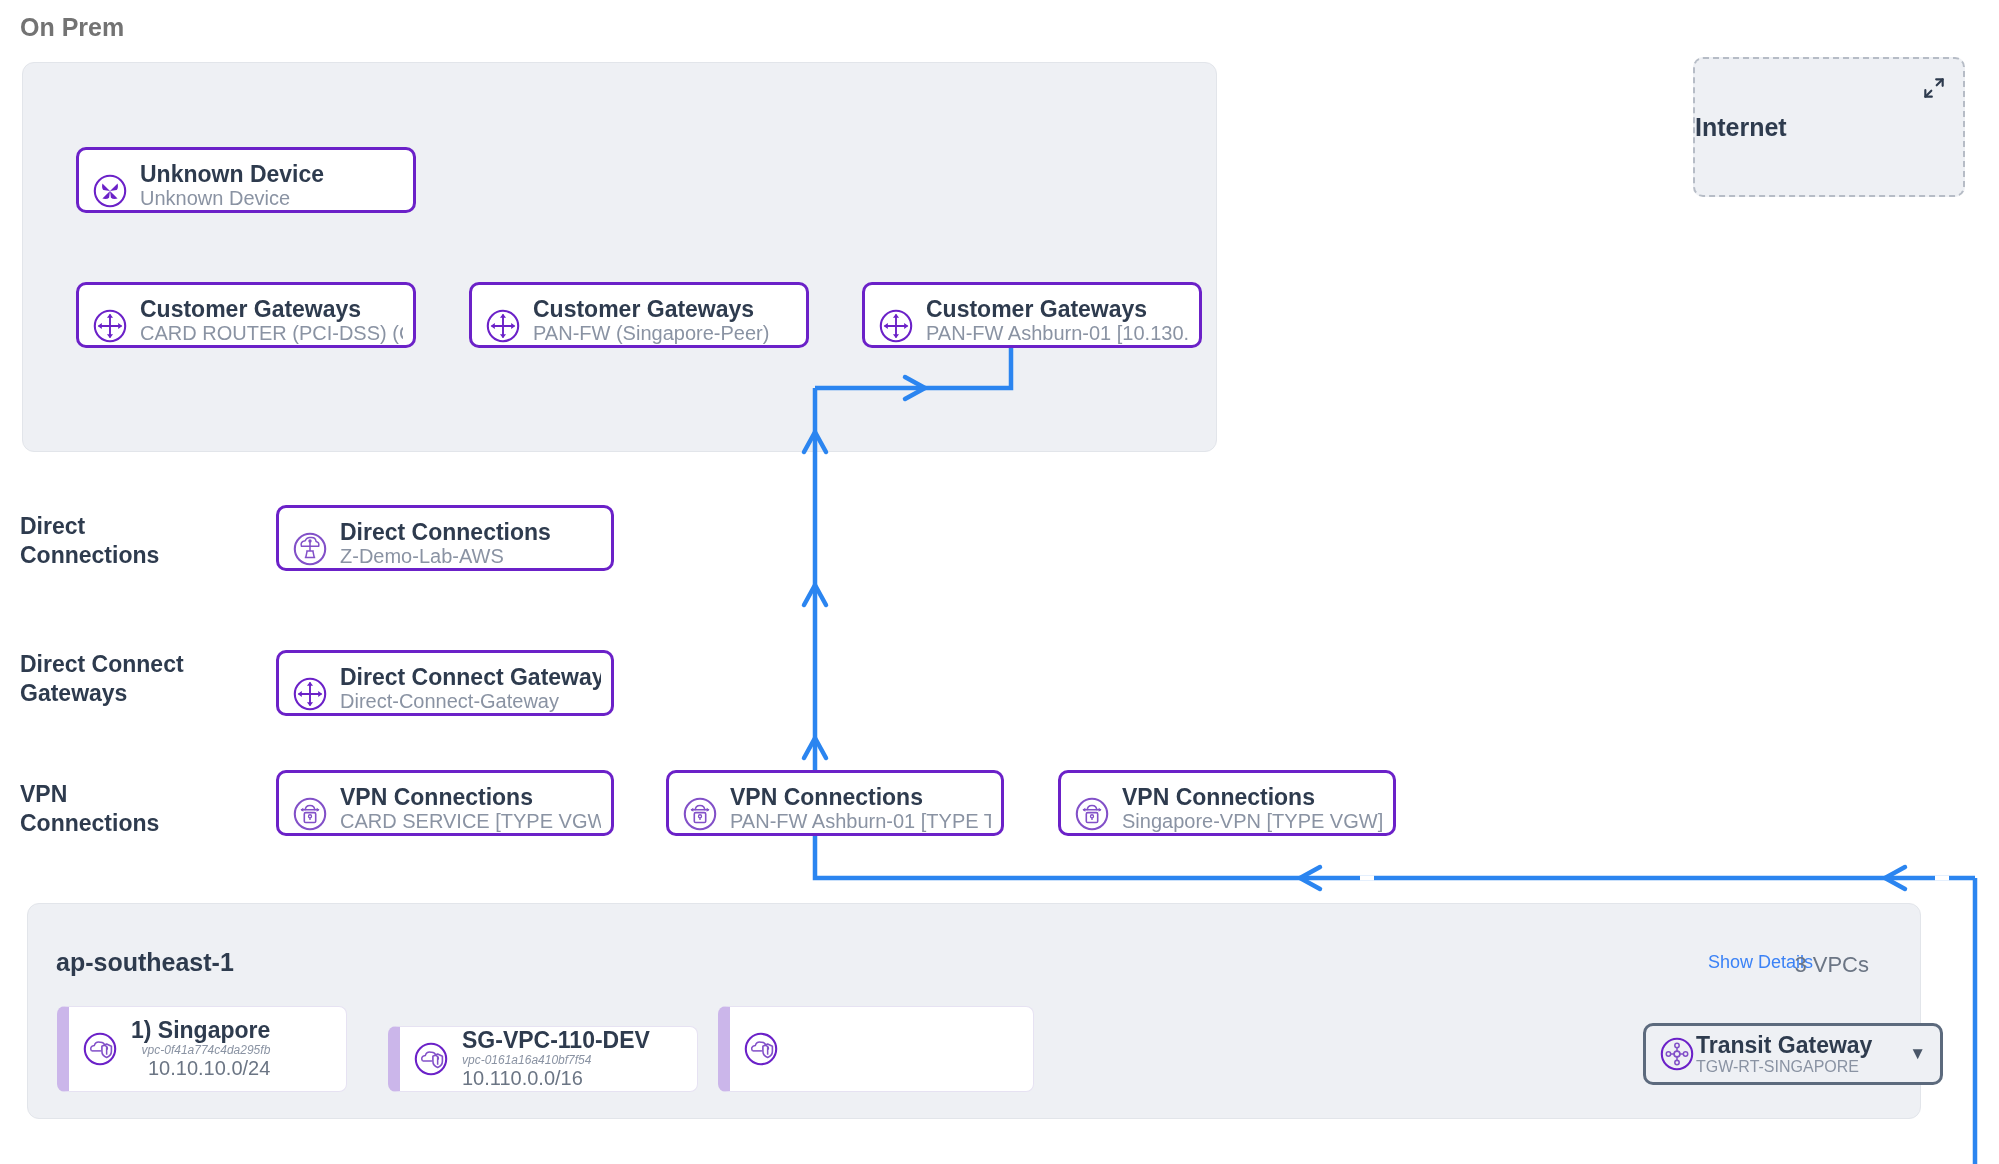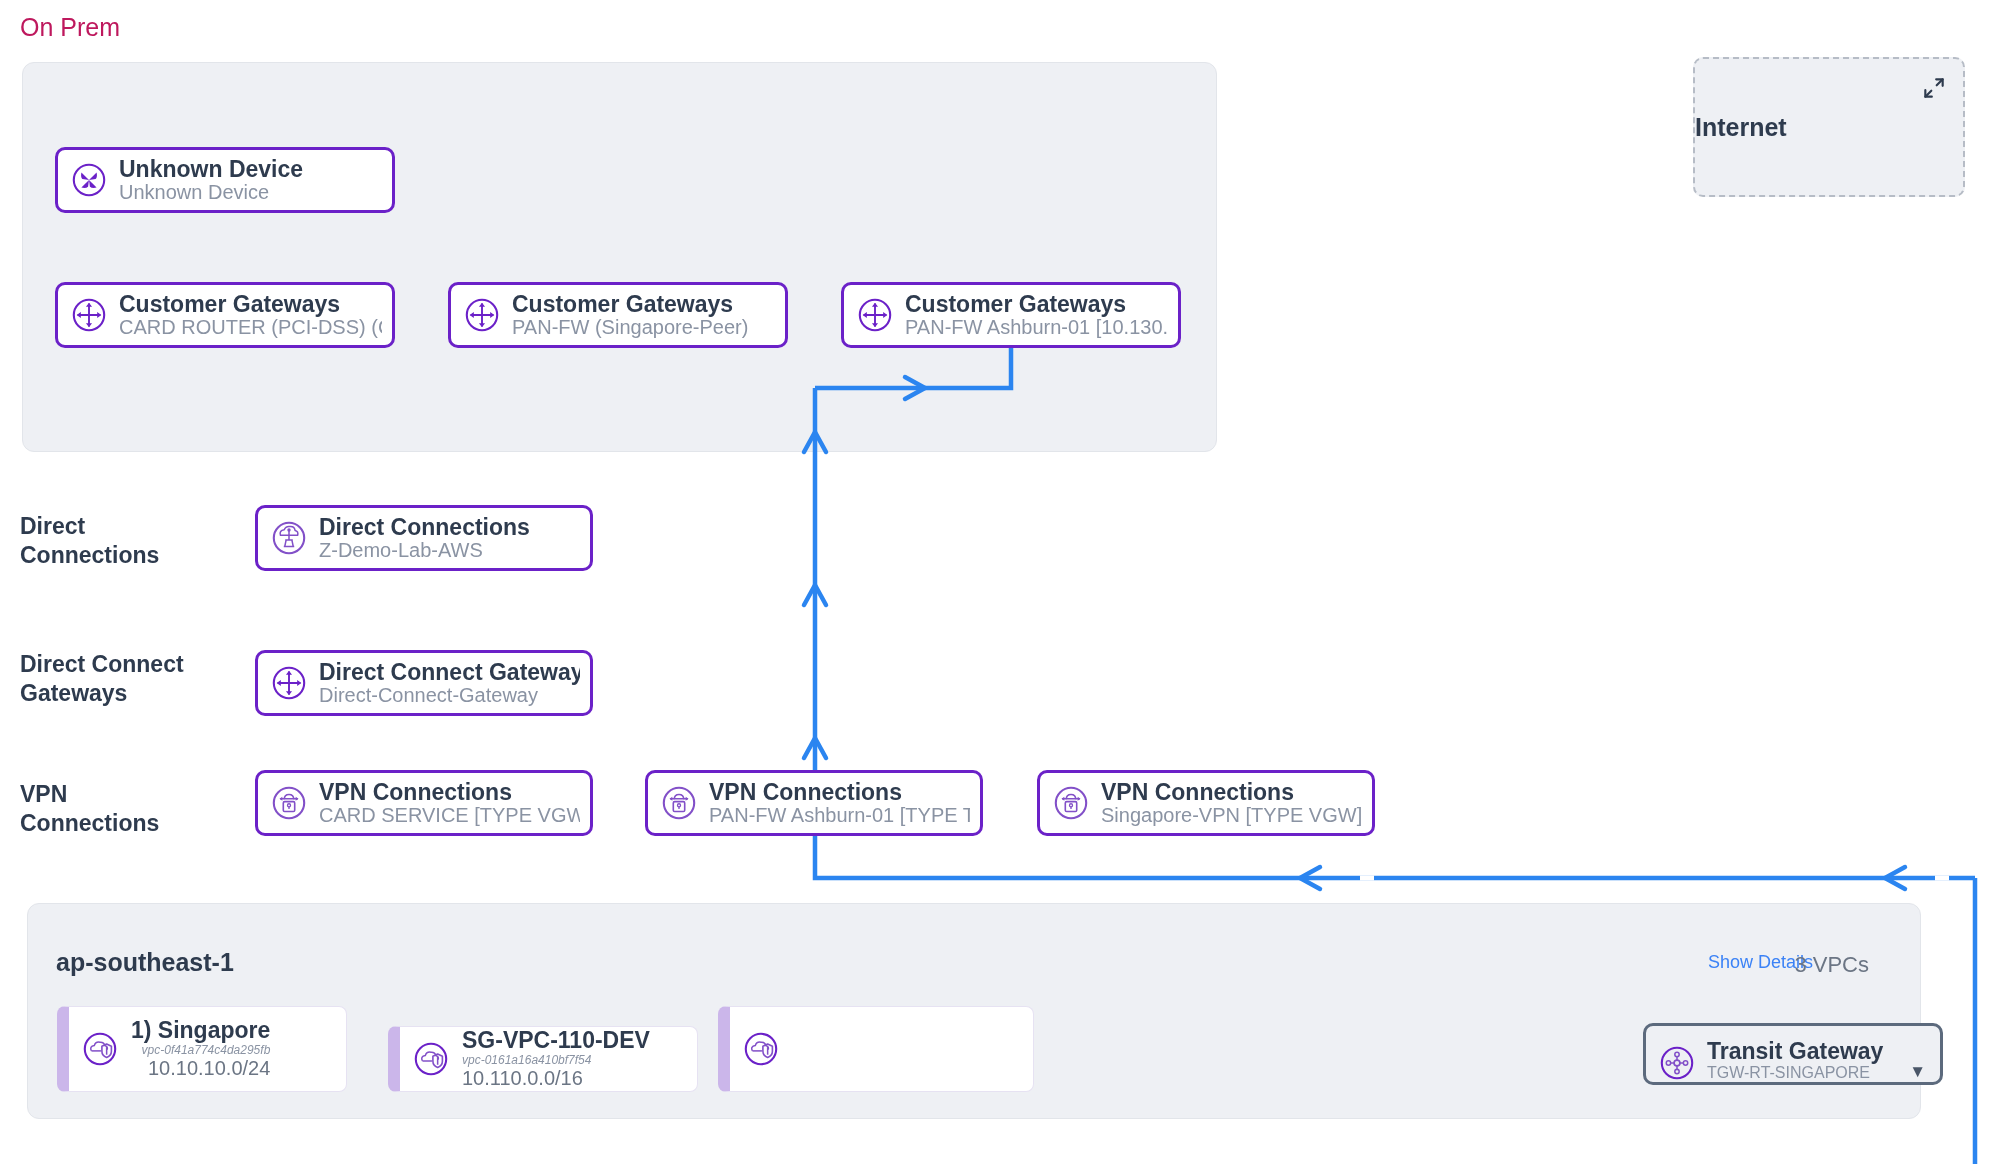--- a/index.html
+++ b/index.html
@@ -12,27 +12,28 @@
     font-family: "Liberation Sans", sans-serif;
     color: #2e3b4e;
     overflow: hidden;
   }
 
   
   .node {
     position: absolute;
     box-sizing: border-box;
     display: flex;
-    align-items: center;
+    align-items: flex-end;
     background: #ffffff;
     border: 3px solid #6b21c8;
     border-radius: 10px;
     padding: 0 10px 0 12px;
     overflow: hidden;
     gap: 11px;
+    margin-left: 21px;
   }
   .node .txt {
     overflow: hidden;
     white-space: nowrap;
     min-width: 0;
   }
   .node .t1 {
     font-size: 23px;
     font-weight: bold;
     color: #2e3b4e;
@@ -81,22 +82,22 @@
   .dashed .lbl {
     font-size: 25px;
     font-weight: bold;
     color: #2e3b4e;
   }
 
   #title-on-prem {
     position: absolute;
     left: 20px; top: 13px;
     font-size: 25px;
-    font-weight: normal;
-    color: #be185d;
+    font-weight: bold;
+    color: #737373;
   }
 
   
   #region-title {
     position: absolute;
     left: 56px; top: 948px;
     font-size: 25px;
     font-weight: bold;
     color: #2e3b4e;
   }
@@ -131,22 +132,21 @@
   .vpc .v2 { font-size: 12px; color: #8a93a3; font-style: italic; line-height: 1.18; white-space: nowrap;}
   .vpc .v3 { font-size: 20px; color: #6b7584; line-height: 1.18; white-space: nowrap;}
 
   #tgw {
     position: absolute;
     box-sizing: border-box;
     background: #eef0f4;
     border: 3px solid #5c6a7d;
     border-radius: 10px;
     display: flex;
-    align-items: flex-end;
-    gap: 11px;
+    align-items: center;
     padding: 0 14px 0 12px;
     overflow: hidden;
   }
   #tgw .t1 { font-size: 23px; font-weight: bold; color: #2e3b4e; line-height: 1.13; white-space: nowrap;}
   #tgw .t2 { font-size: 16px; color: #8a93a3; line-height: 1.15; white-space: nowrap;}
   #tgw .caret { margin-left: auto; color: #4a5668; font-size: 17px; }
 
   
   #wires {
     position: absolute;

